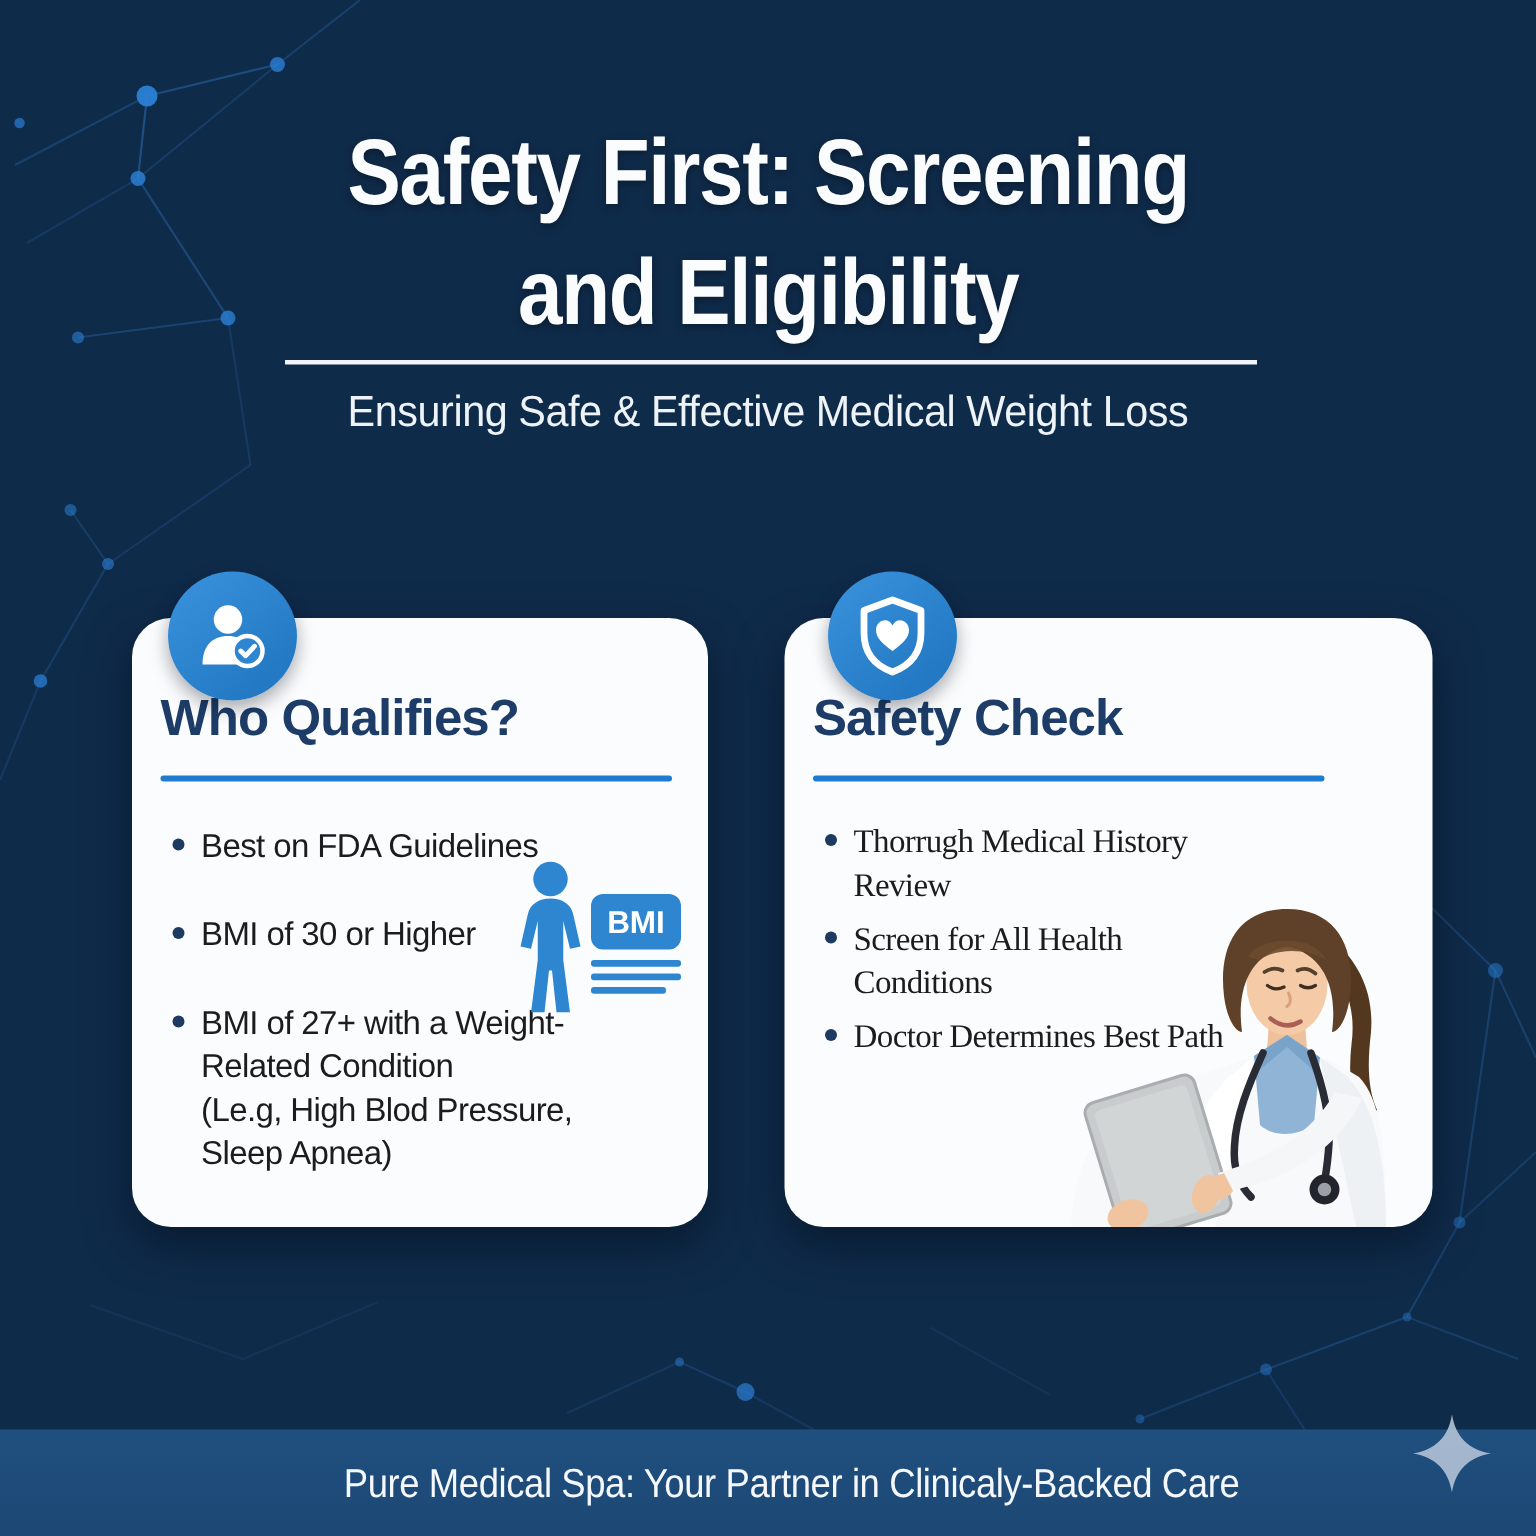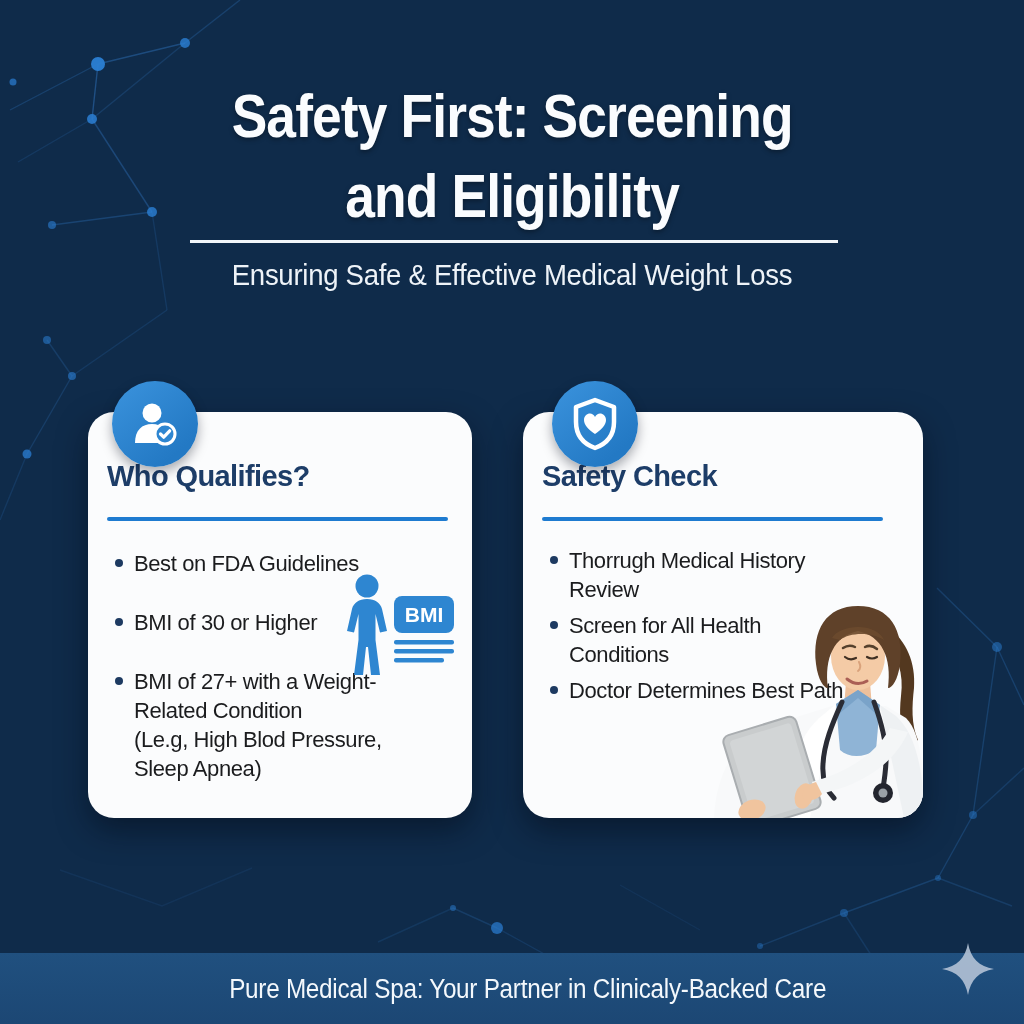--- a/index.html
+++ b/index.html
@@ -18,31 +18,31 @@
   .title-inner { display:inline-block; transform:scaleX(.86); transform-origin:50% 0; }
   .divider { position:absolute; top:240px; left:50%; width:648px; margin-left:-322px; height:3px; background:#f2f6fa; }
   .subtitle { position:absolute; top:259px; left:0; width:1024px; text-align:center; color:#eef3f8;
               font-size:29px; letter-spacing:-.3px; }
   .subtitle-inner { display:inline-block; transform:scaleX(.95); transform-origin:50% 0; }
 
   
   .card { position:absolute; top:412px; height:406px; background:#fbfcfd; border-radius:26px;
           box-shadow:0 12px 30px rgba(3,10,22,.5); overflow:hidden; }
   .card-qualify { left:88px;  width:384px; }
-  .card-safety  { left:523px; width:400px; }
-  .card-heading { position:absolute; top:48px; left:19px; margin:0; font-size:29px; font-weight:bold;
+  .card-safety  { left:523px; width:432px; }
+  .card-heading { position:absolute; top:48px; left:19px; margin:0; font-size:34px; font-weight:bold;
                   color:#1d3d68; letter-spacing:-.6px; }
   .card-underline { position:absolute; top:105px; left:19px; width:341px; height:4px;
                     background:#1e7bd0; border-radius:2px; }
   .bullets { position:absolute; left:27px; right:14px; }
   .card-qualify .bullets { top:137px; }
   .card-safety  .bullets { top:134px; }
   .bullet { display:flex; }
   .card-qualify .bullet { margin-bottom:30px; }
-  .card-safety  .bullet { margin-bottom:7px; }
+  .card-safety  .bullet { margin-bottom:7px;font-family:Liberation Serif, serif; }
   .bullet-dot { flex:none; width:8px; height:8px; border-radius:50%; background:#1d3a61; margin:10px 11px 0 0; }
   .bullet-text { font-size:22px; line-height:29px; color:#1b1c1e; letter-spacing:-.4px; white-space:pre-line; }
 
   
   .icon-circle { position:absolute; width:86px; height:86px; border-radius:50%;
                  background:linear-gradient(140deg,#3b93dd 0%, #2379c4 80%);
                  display:flex; align-items:center; justify-content:center;
                  box-shadow:0 5px 12px rgba(3,10,22,.35); }
   .icon-qualify { left:112px; top:381px; }
   .icon-safety  { left:552px; top:381px; }

